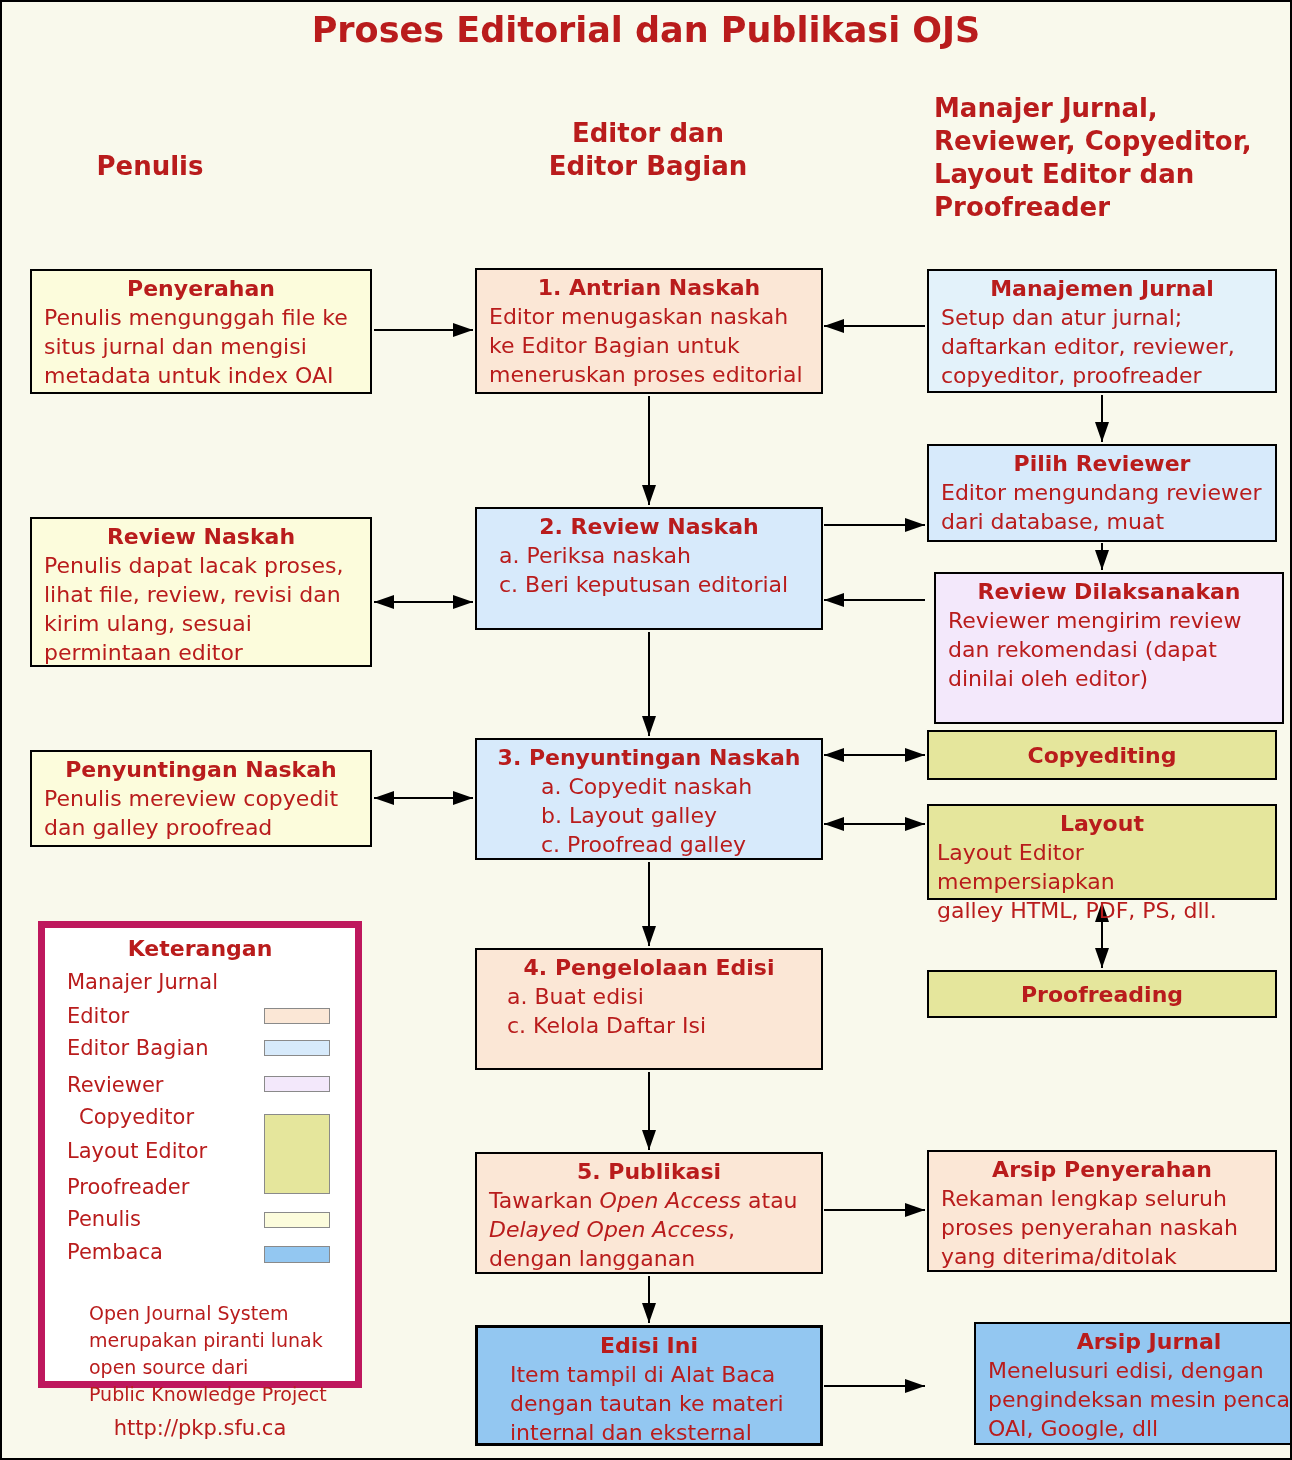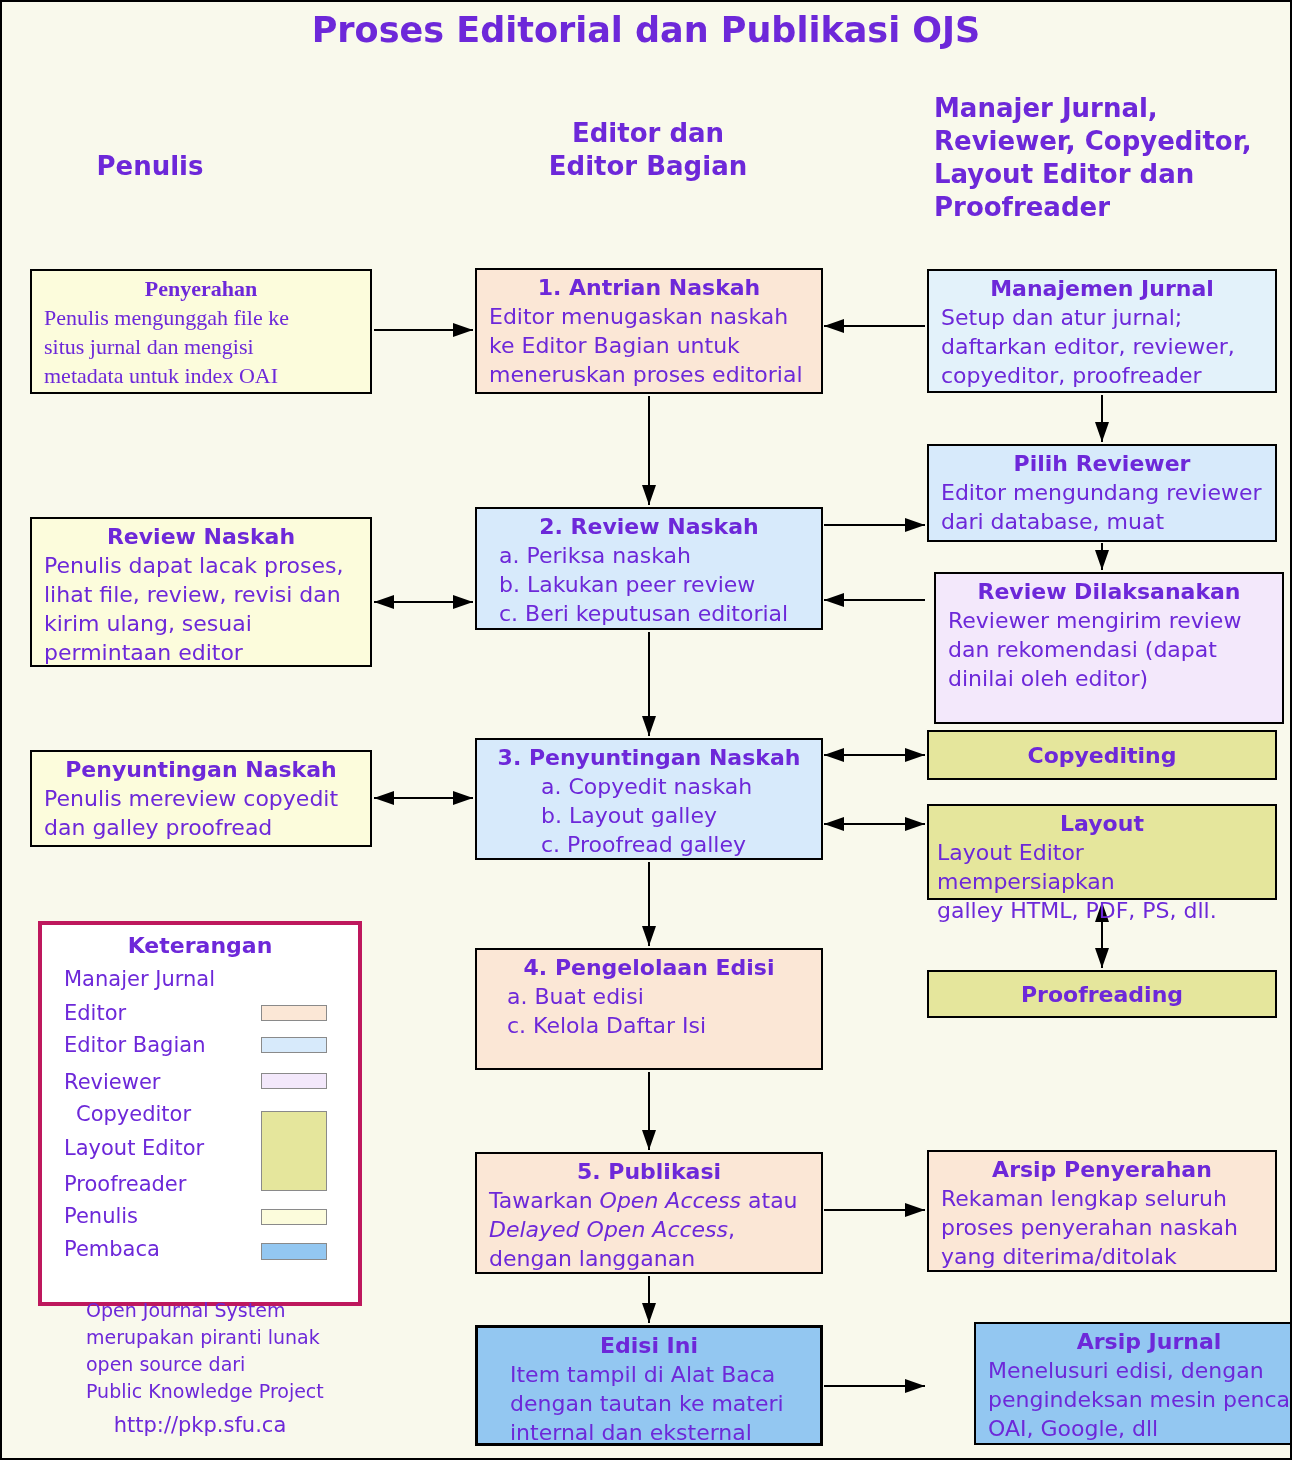--- a/index.html
+++ b/index.html
@@ -1,35 +1,35 @@
 <!DOCTYPE html>
 <html><head>
 <meta charset="utf-8">
 <style>
   html,body{margin:0;padding:0;background:#ffffff;}
   .canvas{
     position:relative;width:1292px;height:1460px;
     background:#F9F9EC;border:2px solid #000;box-sizing:border-box;
-    font-family:"DejaVu Sans","Liberation Sans",sans-serif;color:#6d28d9;overflow:hidden;
+    font-family:"DejaVu Sans","Liberation Sans",sans-serif;color:#b91c1c;overflow:hidden;
   }
   .arrows{position:absolute;left:0;top:0;width:1292px;height:1460px;pointer-events:none;}
   .title{position:absolute;top:8px;left:0;width:100%;text-align:center;font-weight:bold;font-size:35px;}
   .hdr{position:absolute;font-weight:bold;font-size:26px;line-height:33px;white-space:pre-line;}
   .hdr-penulis{left:28px;top:148px;width:240px;text-align:center;}
   .hdr-editor{left:472px;top:115px;width:348px;text-align:center;}
   .hdr-manajer{left:932px;top:90px;width:356px;text-align:left;}
   .box{position:absolute;border:2px solid #000;box-sizing:border-box;padding:3px 8px;}
   .bt{font-weight:bold;font-size:22px;line-height:29px;text-align:center;}
   .bb{font-size:22px;line-height:29px;white-space:pre-line;padding-left:4px;}
   .items{font-size:22px;line-height:29px;}
   .it{font-style:italic;}
   .c-cream{background:#FCFCDC;} .c-peach{background:#FBE7D6;} .c-blue{background:#D7EAFB;}
   .c-pale{background:#E3F2FA;} .c-lav{background:#F3E8FB;} .c-olive{background:#E5E69C;}
   .c-mblue{background:#93C7F1;}
-  .legend{position:absolute;left:36px;top:919px;width:324px;height:385px;border:4px solid #be185d;
+  .legend{position:absolute;left:36px;top:919px;width:324px;height:467px;border:7px solid #be185d;
     background:#ffffff;box-sizing:border-box;}
   .lg-title{position:absolute;top:8px;left:0;width:100%;text-align:center;font-weight:bold;font-size:22px;}
   .lg-label{position:absolute;left:22px;font-size:21px;line-height:24px;}
   .lg-sw{position:absolute;left:219px;width:66px;height:16px;border:1px solid #8a8a8a;box-sizing:border-box;}
   .lg-footer{position:absolute;left:44px;top:372px;font-size:19px;line-height:27px;white-space:pre-line;}
   .lg-url{position:absolute;top:488px;left:0;width:100%;text-align:center;font-size:21px;}
   svg line{stroke:#000;stroke-width:2;}
 </style>
 </head>
 <body>
@@ -65,21 +65,21 @@
   <div class="title">Proses Editorial dan Publikasi OJS</div>
 
   <div class="hdr hdr-penulis">Penulis</div>
   <div class="hdr hdr-editor">Editor dan
 Editor Bagian</div>
   <div class="hdr hdr-manajer">Manajer Jurnal,
 Reviewer, Copyeditor,
 Layout Editor dan
 Proofreader</div>
 
-  <div class="box c-cream" style="left:28px;top:267px;width:342px;height:125px;font-family:Liberation Serif, serif;">
+  <div class="box c-cream" style="left:28px;top:267px;width:342px;height:125px;">
     <div class="bt">Penyerahan</div>
     <div class="bb">Penulis mengunggah file ke
 situs jurnal dan mengisi
 metadata untuk index OAI</div>
   </div>
   <div class="box c-peach" style="left:473px;top:266px;width:348px;height:126px;">
     <div class="bt">1. Antrian Naskah</div>
     <div class="bb">Editor menugaskan naskah
 ke Editor Bagian untuk
 meneruskan proses editorial</div>
@@ -95,21 +95,20 @@
     <div class="bt">Review Naskah</div>
     <div class="bb">Penulis dapat lacak proses,
 lihat file, review, revisi dan
 kirim ulang, sesuai
 permintaan editor</div>
   </div>
   <div class="box c-blue" style="left:473px;top:505px;width:348px;height:123px;">
     <div class="bt">2. Review Naskah</div>
     <div class="items" style="margin-left:14px;">
       <div>a. Periksa naskah</div>
-      <div>b. Lakukan peer review</div>
       <div>c. Beri keputusan editorial</div>
     </div>
   </div>
   <div class="box c-blue" style="left:925px;top:442px;width:350px;height:98px;">
     <div class="bt">Pilih Reviewer</div>
     <div class="bb">Editor mengundang reviewer
 dari database, muat</div>
   </div>
   <div class="box c-lav" style="left:932px;top:570px;width:350px;height:152px;">
     <div class="bt">Review Dilaksanakan</div>

